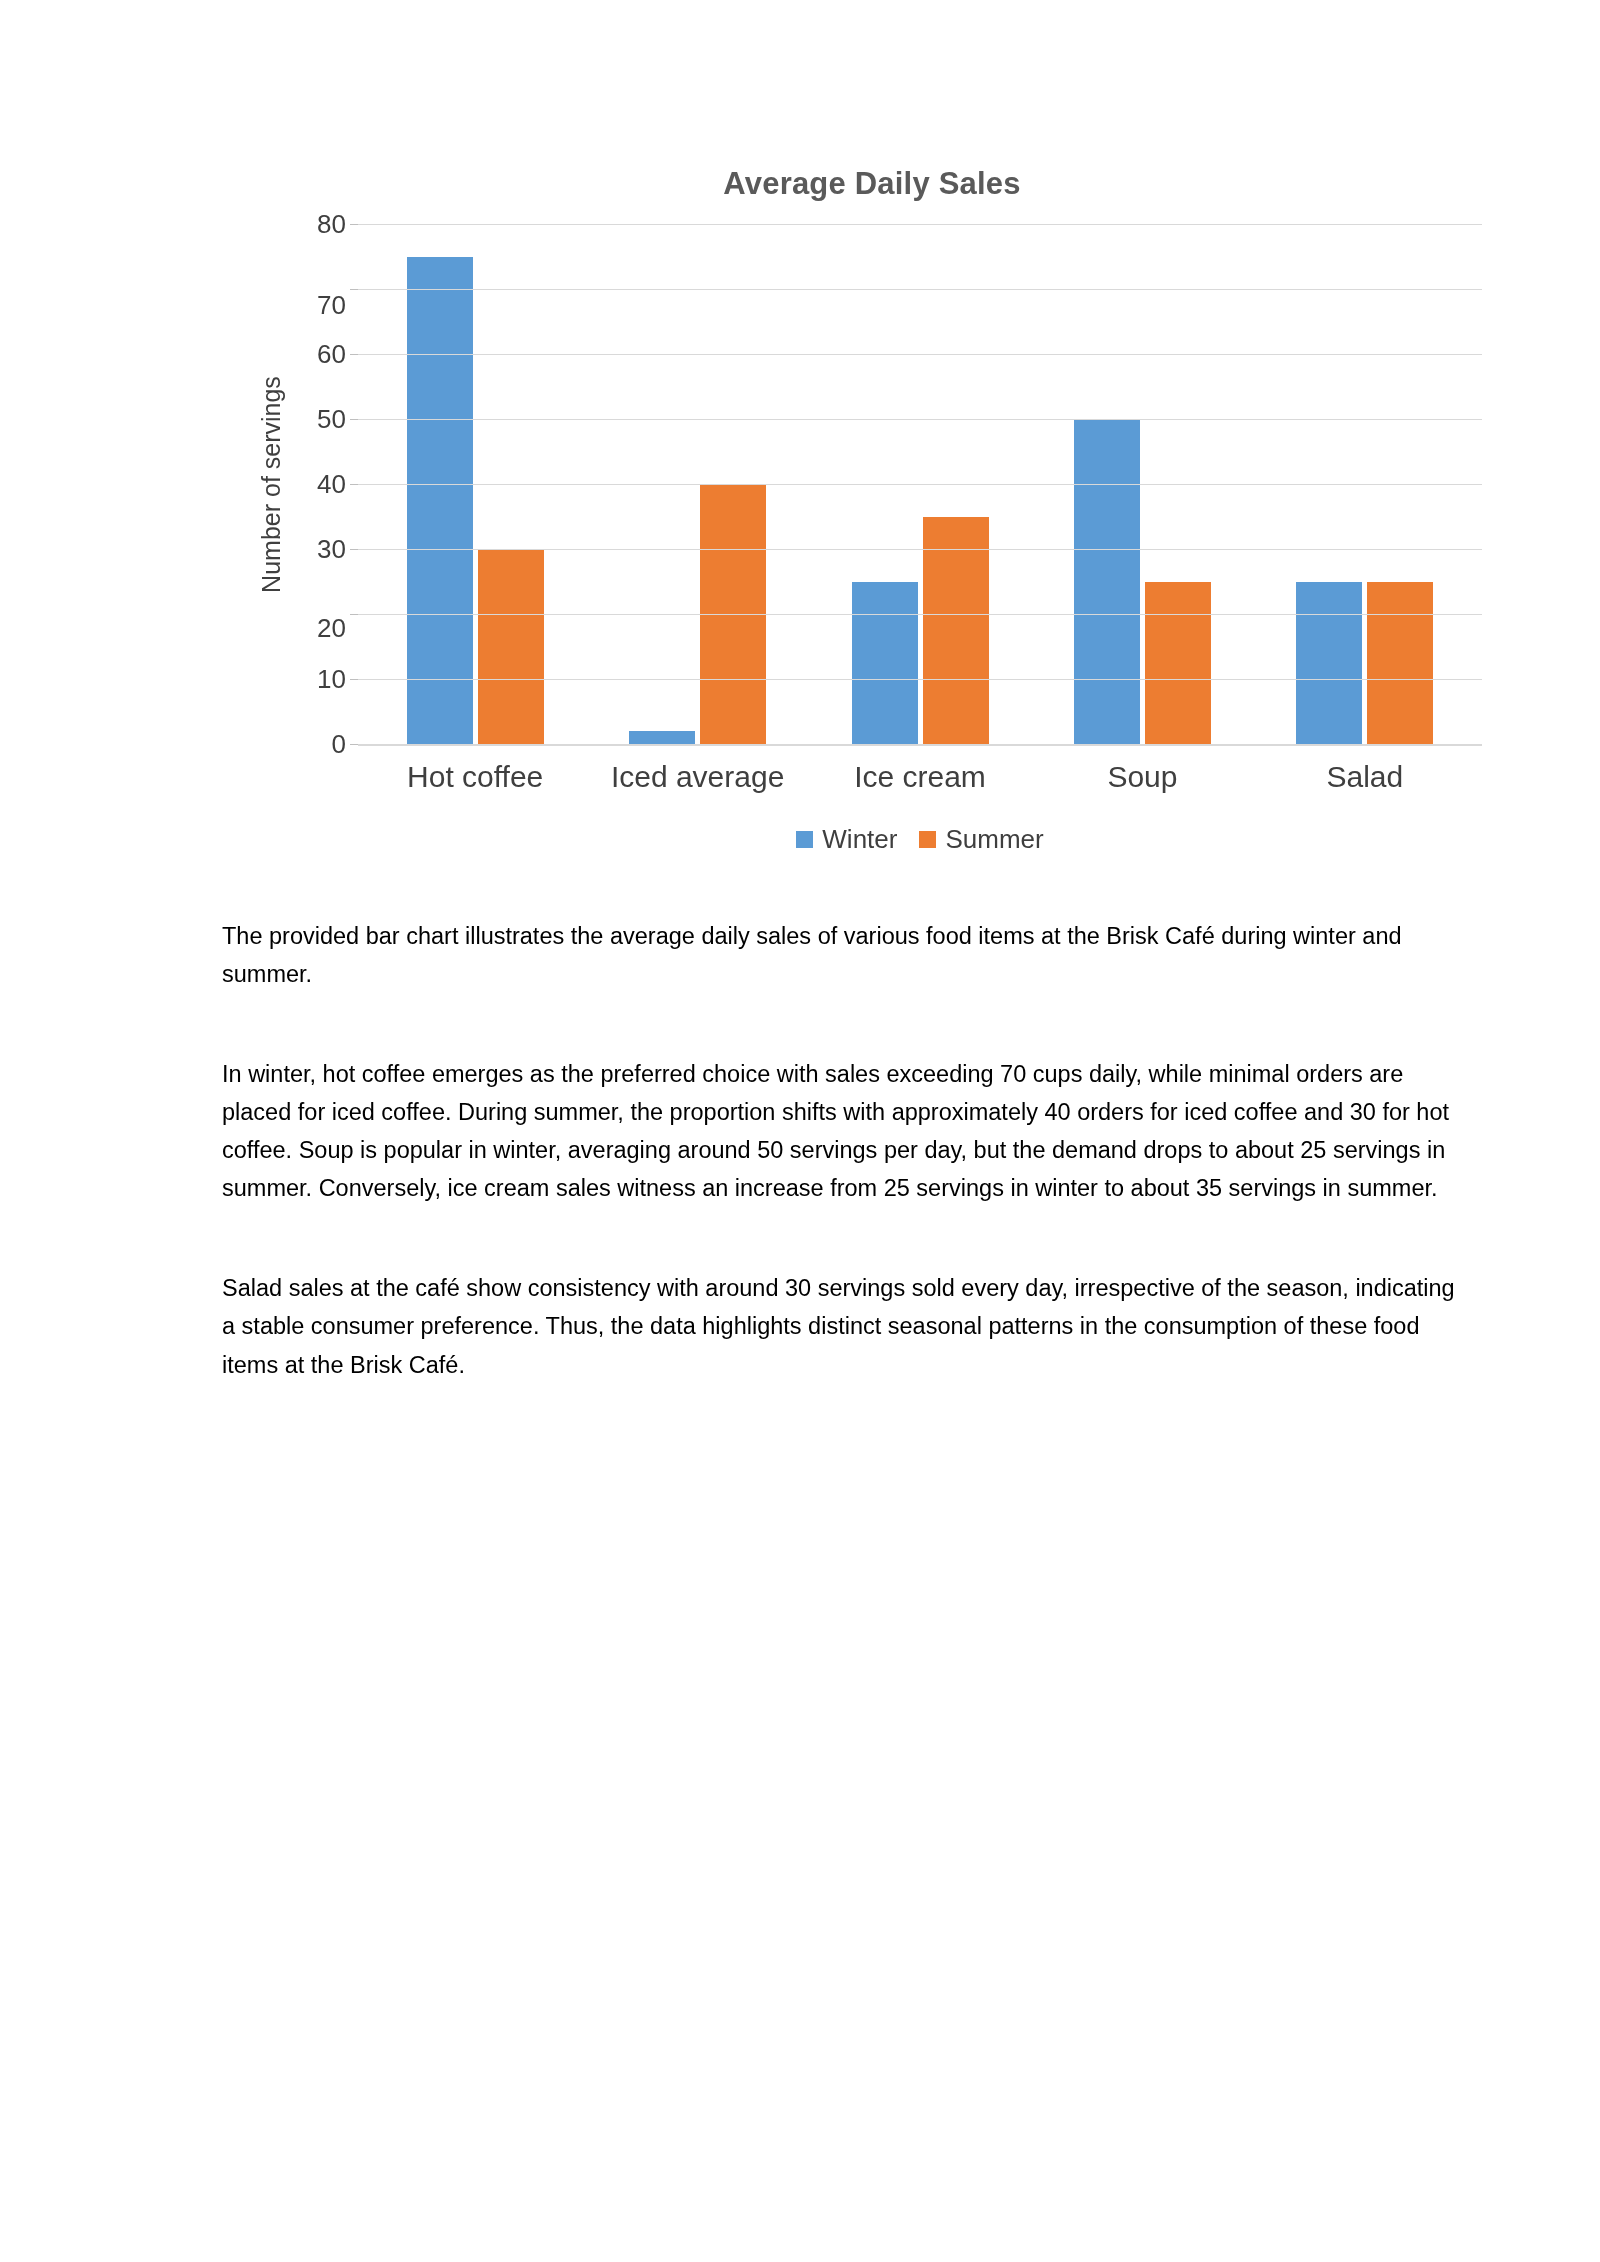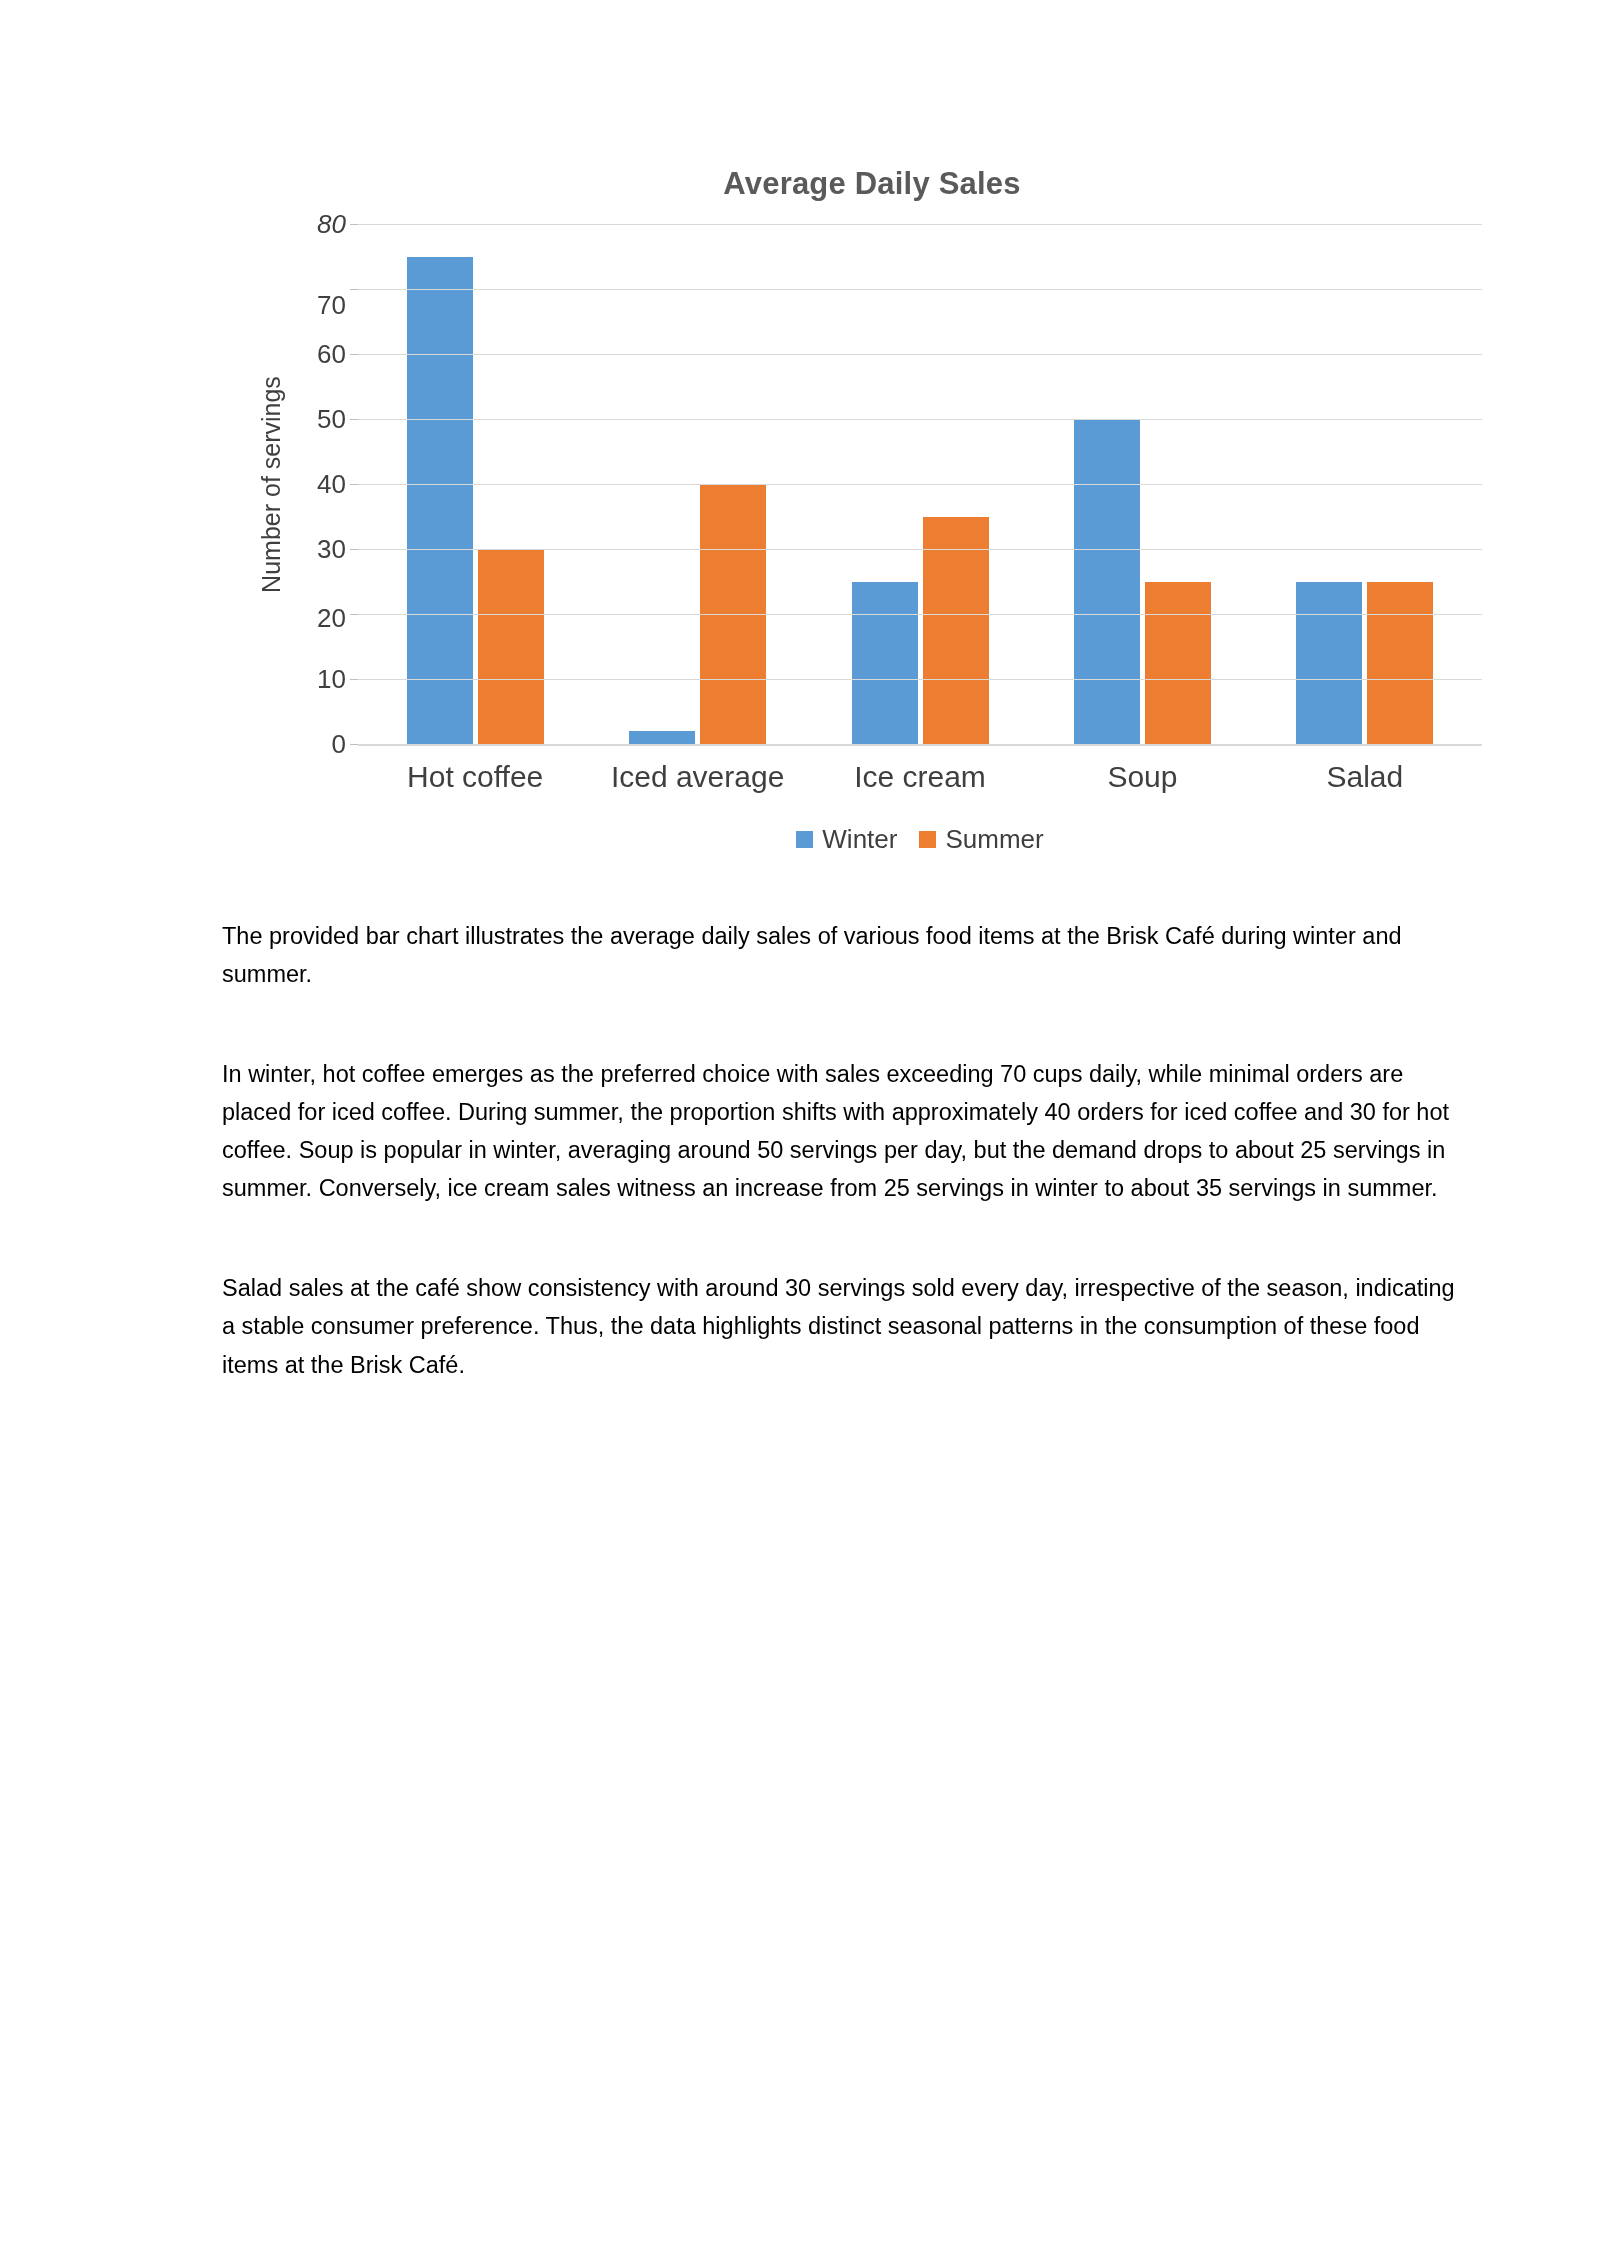--- a/index.html
+++ b/index.html
@@ -207,27 +207,27 @@
 
     <div class="chart-body">
 
       <div class="y-axis-title">
         <span>Number of servings</span>
       </div>
 
       <div class="y-ticks" id="y-ticks">
           <div class="y-tick-label" style="top: 520px;">0</div>
           <div class="y-tick-label" style="top: 455px;">10</div>
-          <div class="y-tick-label" style="top: 394px; margin-left: 24px;">20</div>
+          <div class="y-tick-label" style="top: 404px; margin-left: 24px;">20</div>
           <div class="y-tick-label" style="top: 325px;">30</div>
           <div class="y-tick-label" style="top: 260px;">40</div>
           <div class="y-tick-label" style="top: 195px;">50</div>
           <div class="y-tick-label" style="top: 130px;">60</div>
           <div class="y-tick-label" style="top: 65px; margin-top: 16px;">70</div>
-          <div class="y-tick-label" style="top: 0px; font-style: italic;">80</div>
+          <div class="y-tick-label" style="top: 0px;">80</div>
         </div>
 
       <div class="plot-area" id="plot-area">
         <div class="bars-layer" id="bars-layer">
             <div class="group">
               <div class="bar winter" title="Winter Hot coffee: 75" style="height: 487.5px; background: rgb(91, 155, 213);"></div>
               <div class="bar summer" title="Summer Hot coffee: 30" style="height: 195px; background: rgb(237, 125, 49);"></div>
             </div>
             <div class="group">
               <div class="bar winter" title="Winter Iced coffee: 2" style="height: 13px; background: rgb(91, 155, 213);"></div>

